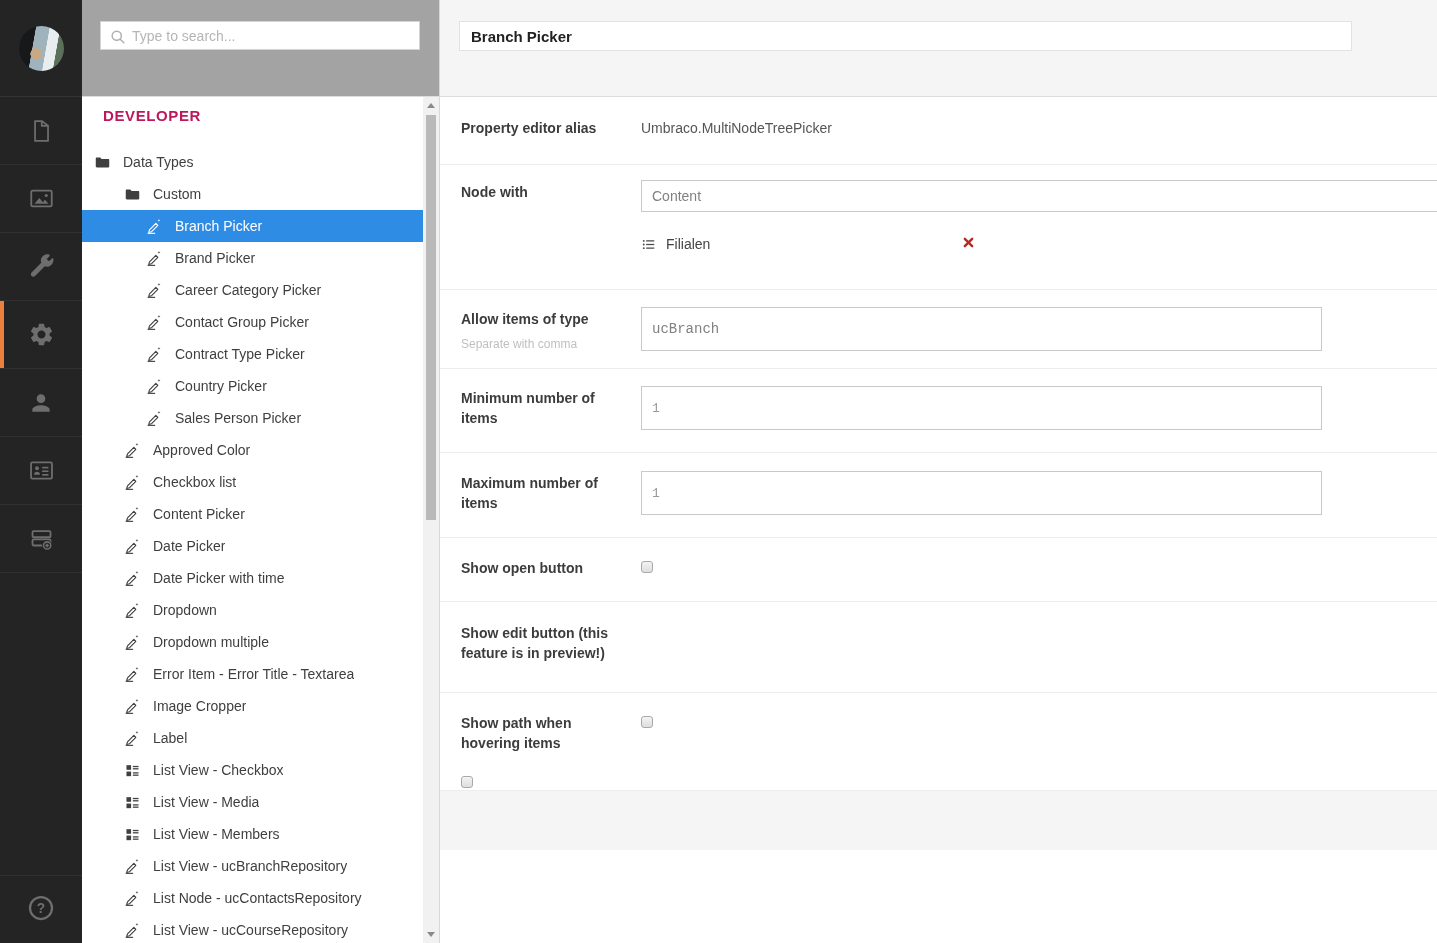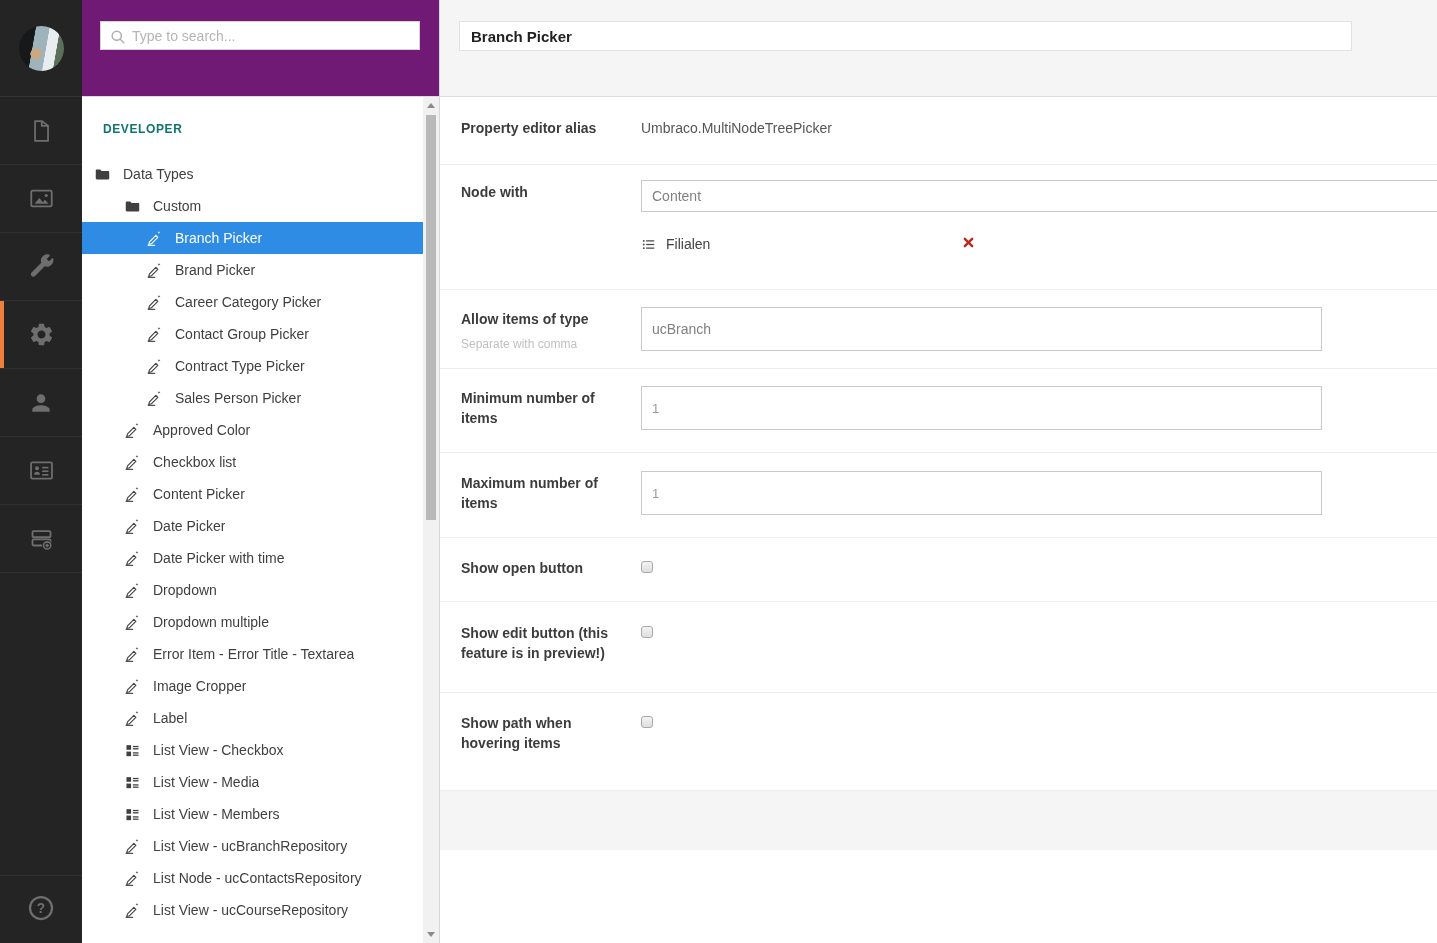--- a/index.html
+++ b/index.html
@@ -17,29 +17,29 @@
             background-color:#1b1d1f; overflow:hidden; }
   .nav-item { height:68px; display:flex; align-items:center; justify-content:center;
               border-bottom:1px solid #313131; position:relative; cursor:pointer; color:#6e6e6e; }
   .nav-item.active::before { content:""; position:absolute; left:0; top:0; bottom:0; width:4px; background:#ed803c; }
   .nav-item svg { display:block; }
   .sidebar-help { position:absolute; bottom:0; left:0; right:0; height:68px; border-top:1px solid #313131;
                   display:flex; align-items:center; justify-content:center; color:#6e6e6e; cursor:pointer; }
 
   
   .tree-panel { width:358px; flex:0 0 358px; height:943px; background:#fff; border-right:1px solid #d8d8d8; position:relative; }
-  .search-area { height:97px; background:#701a75; border-bottom:1px solid #dcdcdc; position:relative; }
+  .search-area { height:97px; background:#a3a3a3; border-bottom:1px solid #dcdcdc; position:relative; }
   .search-box { position:absolute; left:18px; top:21px; width:320px; height:29px; background:#fff;
                 border:1px solid #d4d4d4; }
   .search-box input { width:100%; height:100%; border:0; outline:none; background:transparent;
                       padding-left:31px; font-size:14px; color:#444; font-family:inherit; }
   .search-box input::placeholder { color:#b5b5b5; }
   .search-icon { position:absolute; left:7px; top:5px; }
   .tree-body { height:846px; overflow:hidden; position:relative; }
-  .tree-section-label { margin:25px 0 22px 21px; font-size:12px; font-weight:bold; letter-spacing:.6px; color:#0f766e; }
+  .tree-section-label { margin:10px 0 22px 21px; font-size:15px; font-weight:bold; letter-spacing:.6px; color:#be185d; }
   .tree-items { margin-right:16px; }
   .tree-row { height:32px; display:flex; align-items:center; font-size:14px; color:#3f3f3f; cursor:pointer; white-space:nowrap; }
   .tree-row .t-icon { display:inline-flex; width:18px; justify-content:center; margin-right:12px; flex:0 0 18px; }
   .tree-row.indent-0 { padding-left:11px; }
   .tree-row.indent-1 { padding-left:41px; }
   .tree-row.indent-2 { padding-left:63px; }
   .tree-row.selected { background:#2e8ce4; color:#fff; }
   .t-label { overflow:hidden; }
 
   
@@ -57,21 +57,21 @@
                 font-family:inherit; outline:none; }
   .prop-row { display:flex; border-bottom:1px solid #ededed; padding-left:21px; }
   .prop-label-col { width:150px; flex:0 0 150px; margin-right:30px; }
   .prop-label { font-size:14px; font-weight:bold; color:#3c3c3c; line-height:20px; }
   .prop-desc { margin-top:8px; font-size:12px; color:#c0c0c0; }
   .prop-control { flex:1 1 auto; position:relative; }
   .select-box { height:32px; border:1px solid #c9c9c9; background:#fff; display:flex; align-items:center;
                 padding:0 10px; font-size:14px; color:#808080; margin-top:-2px; cursor:pointer; }
   .select-box.wide { width:812px; }
   .text-input { height:44px; width:681px; border:1px solid #c9c9c9; background:#fff; padding:0 10px;
-                font-size:14px; color:#808080; font-family:Liberation Sans, sans-serif; outline:none; margin-top:-2px; }
+                font-size:14px; color:#808080; font-family:Liberation Mono, monospace; outline:none; margin-top:-2px; }
   .text-input.num { color:#9a9a9a; font-size:13px; }
   .alias-value { font-size:14px; color:#555; line-height:20px; }
   .node-entry { margin-top:22px; display:flex; align-items:center; position:relative; height:20px; }
   .node-entry .t-icon { margin-right:10px; display:inline-flex; }
   .node-name { font-size:14px; color:#444; }
   .remove-x { position:absolute; left:322px; top:3px; cursor:pointer; line-height:0; }
   .checkbox { appearance:none; -webkit-appearance:none; width:12px; height:12px; border:1px solid #a9a9a9;
               border-radius:3px; background:linear-gradient(#f3f3f3,#dedede); margin-top:3px; cursor:pointer; }
   .footer-strip { height:59px; background:#f5f5f5; }
 </style>
@@ -251,20 +251,32 @@
           <div class="tree-row indent-2">
 
     <span class="t-icon icon-edit">
       <svg width="18" height="18" viewBox="0 0 24 24">
                 <path d="M6 17.2l-1 3.4 3.5-.9 8.6-8.6-2.6-2.6z" fill="none" stroke="currentColor" stroke-width="1.5" stroke-linejoin="round"></path>
                 <path d="M3.5 21.8h10" stroke="currentColor" stroke-width="1.5"></path>
                 <path d="M18.6 2.6l.5 1.5 1.5.5-1.5.5-.5 1.5-.5-1.5-1.5-.5 1.5-.5z" fill="currentColor"></path>
               </svg>
     </span>
 
+    <span class="t-label">Country Picker</span>
+  </div>
+          <div class="tree-row indent-2">
+
+    <span class="t-icon icon-edit">
+      <svg width="18" height="18" viewBox="0 0 24 24">
+                <path d="M6 17.2l-1 3.4 3.5-.9 8.6-8.6-2.6-2.6z" fill="none" stroke="currentColor" stroke-width="1.5" stroke-linejoin="round"></path>
+                <path d="M3.5 21.8h10" stroke="currentColor" stroke-width="1.5"></path>
+                <path d="M18.6 2.6l.5 1.5 1.5.5-1.5.5-.5 1.5-.5-1.5-1.5-.5 1.5-.5z" fill="currentColor"></path>
+              </svg>
+    </span>
+
     <span class="t-label">Sales Person Picker</span>
   </div>
           <div class="tree-row indent-1">
 
     <span class="t-icon icon-edit">
       <svg width="18" height="18" viewBox="0 0 24 24">
                 <path d="M6 17.2l-1 3.4 3.5-.9 8.6-8.6-2.6-2.6z" fill="none" stroke="currentColor" stroke-width="1.5" stroke-linejoin="round"></path>
                 <path d="M3.5 21.8h10" stroke="currentColor" stroke-width="1.5"></path>
                 <path d="M18.6 2.6l.5 1.5 1.5.5-1.5.5-.5 1.5-.5-1.5-1.5-.5 1.5-.5z" fill="currentColor"></path>
               </svg>
@@ -539,21 +551,21 @@
 
     <div class="prop-row" style="height:64px; padding-top:20px;">
       <div class="prop-label-col">
         <div class="prop-label">Show open button</div>
       </div>
       <div class="prop-control">
         <input class="checkbox" type="checkbox" style="">
       </div>
     </div>
 
-    <div class="prop-row" style="height:91px; padding-top:21px;">
+    <div class="prop-row" style="height:91px; padding-top:21px;flex-direction:column;">
       <div class="prop-label-col">
         <div class="prop-label">Show edit button (this feature is in preview!)</div>
       </div>
       <div class="prop-control">
         <input class="checkbox" type="checkbox" style="">
       </div>
     </div>
 
     <div class="prop-row" style="height:98px; padding-top:20px;justify-content:space-between;">
       <div class="prop-label-col">

